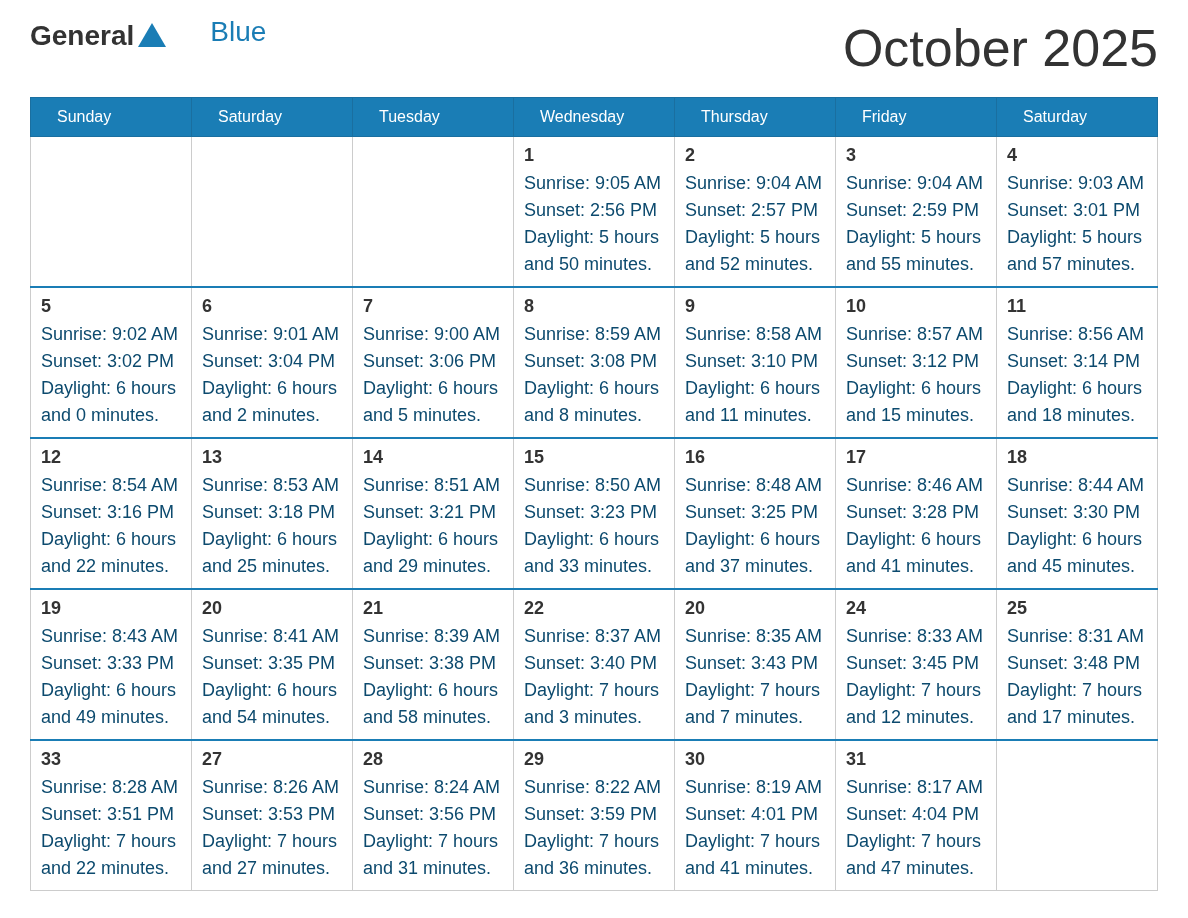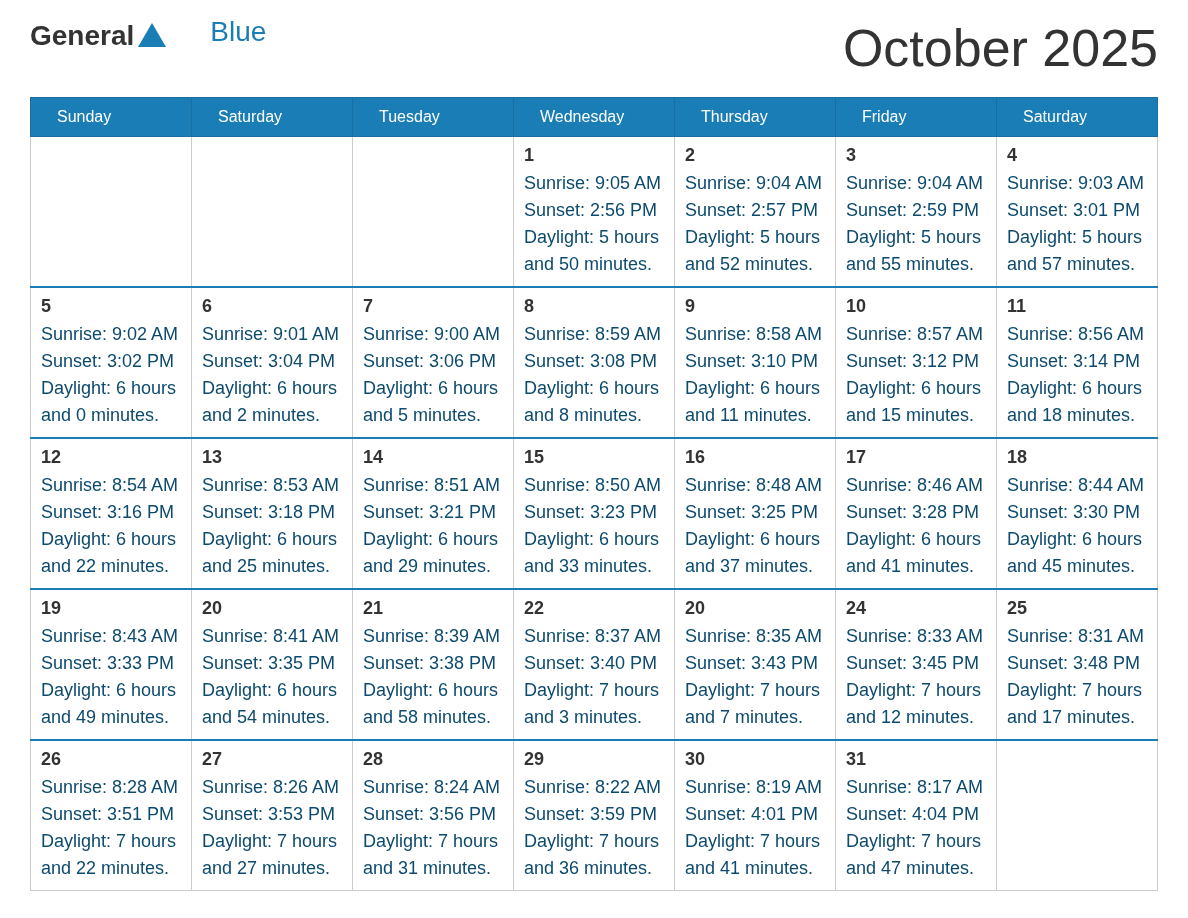--- a/index.html
+++ b/index.html
@@ -239,21 +239,21 @@
           <div class="day-num">24</div>
           <div class="day-info">Sunrise: 8:33 AM<br>Sunset: 3:45 PM<br>Daylight: 7 hours<br>and 12 minutes.</div>
         </td>
         <td>
           <div class="day-num">25</div>
           <div class="day-info">Sunrise: 8:31 AM<br>Sunset: 3:48 PM<br>Daylight: 7 hours<br>and 17 minutes.</div>
         </td>
       </tr>
       <tr>
         <td>
-          <div class="day-num">26</div>
+          <div class="day-num">33</div>
           <div class="day-info">Sunrise: 8:28 AM<br>Sunset: 3:51 PM<br>Daylight: 7 hours<br>and 22 minutes.</div>
         </td>
         <td>
           <div class="day-num">27</div>
           <div class="day-info">Sunrise: 8:26 AM<br>Sunset: 3:53 PM<br>Daylight: 7 hours<br>and 27 minutes.</div>
         </td>
         <td>
           <div class="day-num">28</div>
           <div class="day-info">Sunrise: 8:24 AM<br>Sunset: 3:56 PM<br>Daylight: 7 hours<br>and 31 minutes.</div>
         </td>

